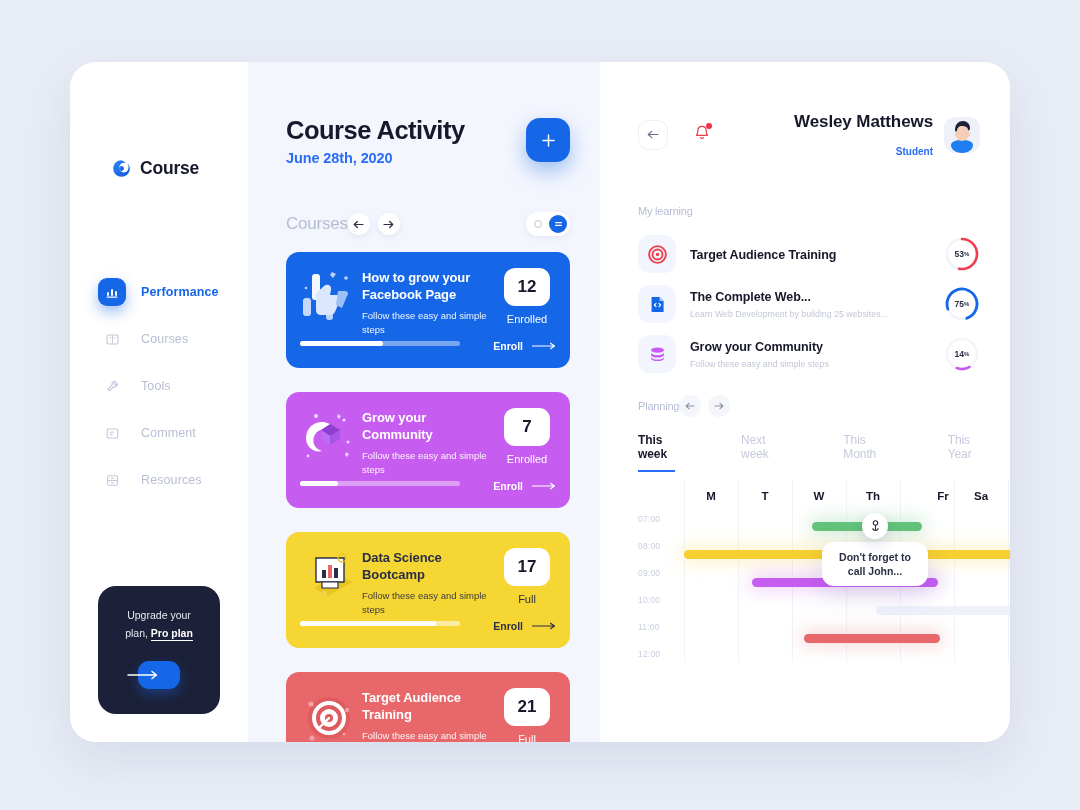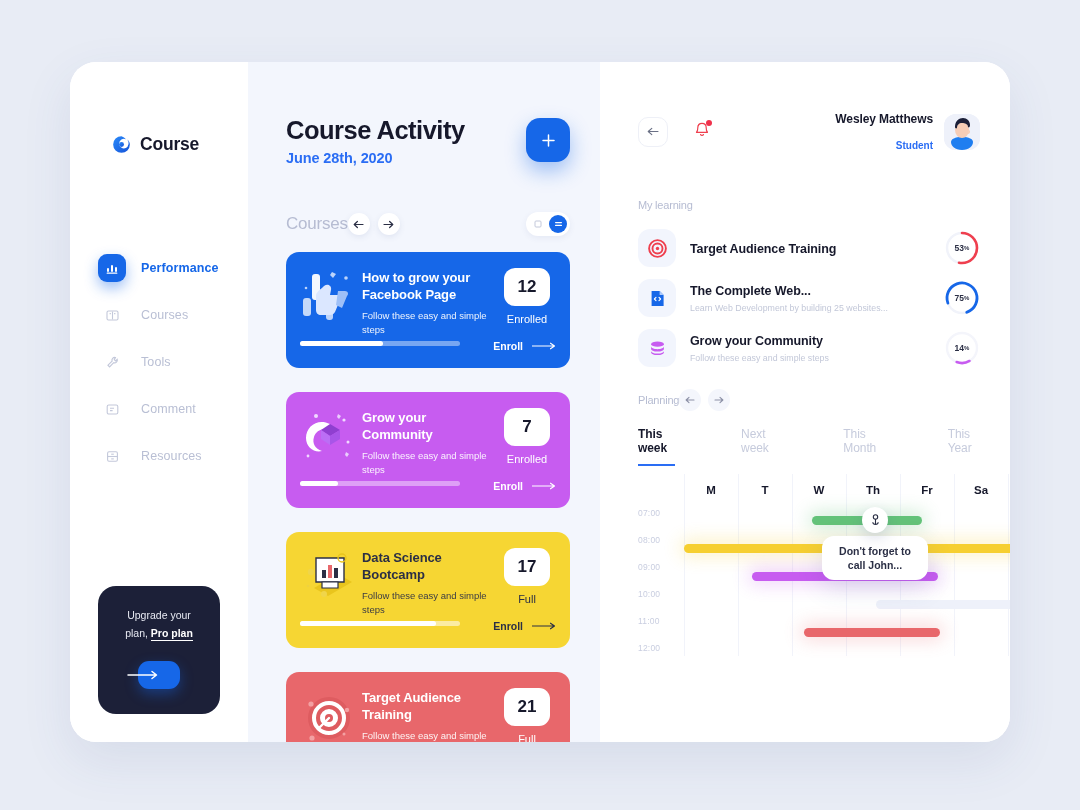--- a/index.html
+++ b/index.html
@@ -21,21 +21,21 @@
     overflow:hidden;
     display:flex;
   }
 
   
   .sidebar {
     width:178px; flex:none;
     background:#ffffff;
     position:relative;
   }
-  .logo { display:flex; align-items:center; gap:9px; padding:72px 0 0 42px; }
+  .logo { display:flex; align-items:center; gap:9px; padding:96px 0 0 42px; }
   .logo-mark { width:19px; height:19px; flex:none; }
   .logo-text { font-size:17.5px; font-weight:700; color:#16182b; letter-spacing:-.2px; }
 
   .nav { margin-top:93px; }
   .nav-item {
     display:flex; align-items:center; gap:15px;
     padding:0 0 0 28px; height:40px; margin-bottom:7px;
     cursor:pointer; position:relative;
   }
   .nav-ico { width:28px; height:28px; flex:none; display:flex; align-items:center; justify-content:center; }
@@ -138,21 +138,21 @@
     width:30px; height:30px; border-radius:10px; border:1.2px solid #eef0f7;
     display:flex; align-items:center; justify-content:center;
     font-size:12px; color:#6a7085; cursor:pointer; background:#fff;
   }
   .bell { margin-left:26px; position:relative; cursor:pointer; }
   .bell-dot {
     position:absolute; right:-2px; top:-1px; width:6px; height:6px;
     border-radius:50%; background:#f0314b;
   }
   .user { margin-left:auto; display:flex; align-items:center; gap:11px; }
-  .user-name { font-size:12px; font-weight:700; color:#16182b; text-align:right; letter-spacing:-.1px; }
+  .user-name { font-size:17px; font-weight:700; color:#16182b; text-align:right; letter-spacing:-.1px; }
   .user-role { font-size:10px; color:#2a6df4; font-weight:600; margin-top:14px; text-align:right; }
   .avatar {
     width:36px; height:36px; border-radius:12px; background:#eef1fa;
     overflow:hidden; flex:none; cursor:pointer;
   }
 
   .sec-title { font-size:11px; color:#b6bcd2; letter-spacing:-.2px; }
   .learning { margin-top:18px; padding-right:30px; }
   .lrow { display:flex; align-items:center; margin-bottom:12px; cursor:pointer; }
   .lico {
@@ -610,21 +610,21 @@
         <i class="cal-col" style="left:108px"></i>
         <i class="cal-col" style="left:162px"></i>
         <i class="cal-col" style="left:216px"></i>
         <i class="cal-col" style="left:270px"></i>
         <i class="cal-col" style="left:324px"></i>
 
         <span class="cal-day" style="left:27px">M</span>
         <span class="cal-day" style="left:81px">T</span>
         <span class="cal-day" style="left:135px">W</span>
         <span class="cal-day" style="left:189px">Th</span>
-        <span class="cal-day" style="left:243px">Fr</span>
+        <span class="cal-day" style="left:259px">Fr</span>
         <span class="cal-day" style="left:297px">Sa</span>
 
         <i class="glow" style="left:124px;top:38px;width:118px;height:16px;background:#63c279;opacity:.3"></i>
         <i class="ev" style="left:128px;top:42px;width:110px;background:#63c279"></i>
 
         <i class="glow" style="left:-4px;top:66px;width:400px;height:16px;background:#f6cf30;opacity:.28"></i>
         <i class="ev" style="left:0;top:70px;width:394px;background:#f6cf30"></i>
 
         <i class="glow" style="left:64px;top:94px;width:194px;height:16px;background:#c75cf0;opacity:.28"></i>
         <i class="ev" style="left:68px;top:98px;width:186px;background:#c75cf0"></i>

